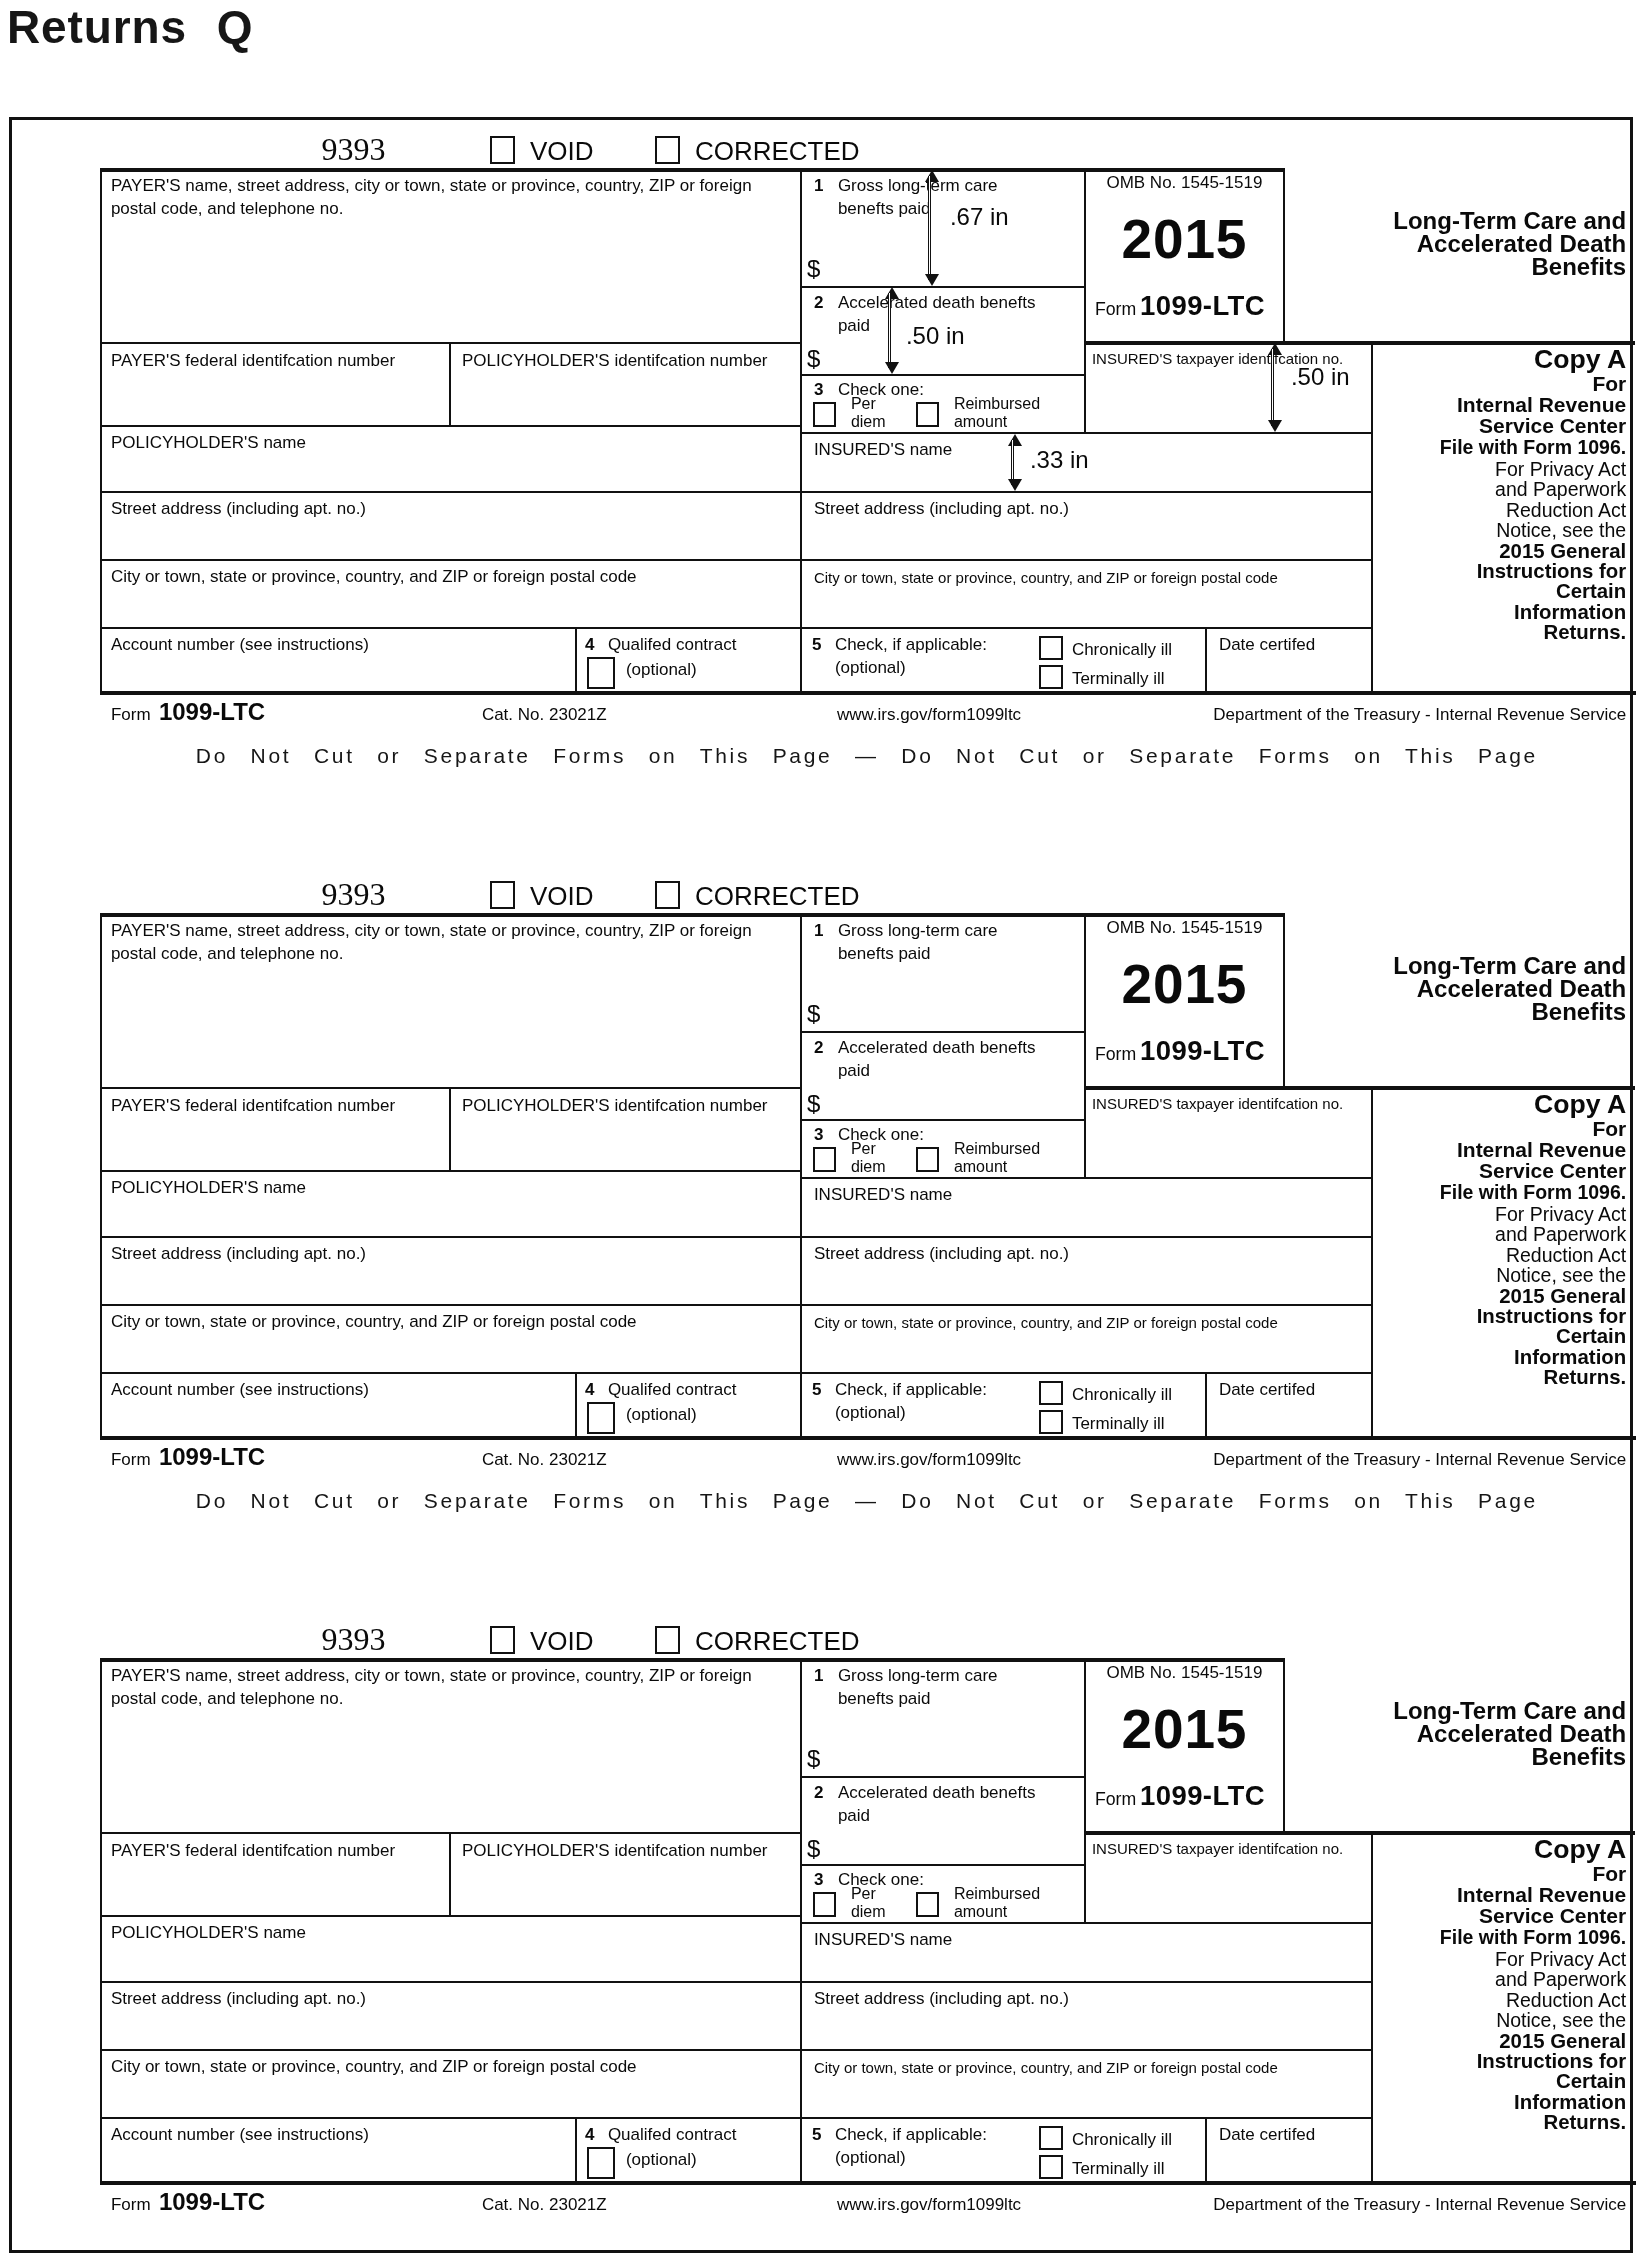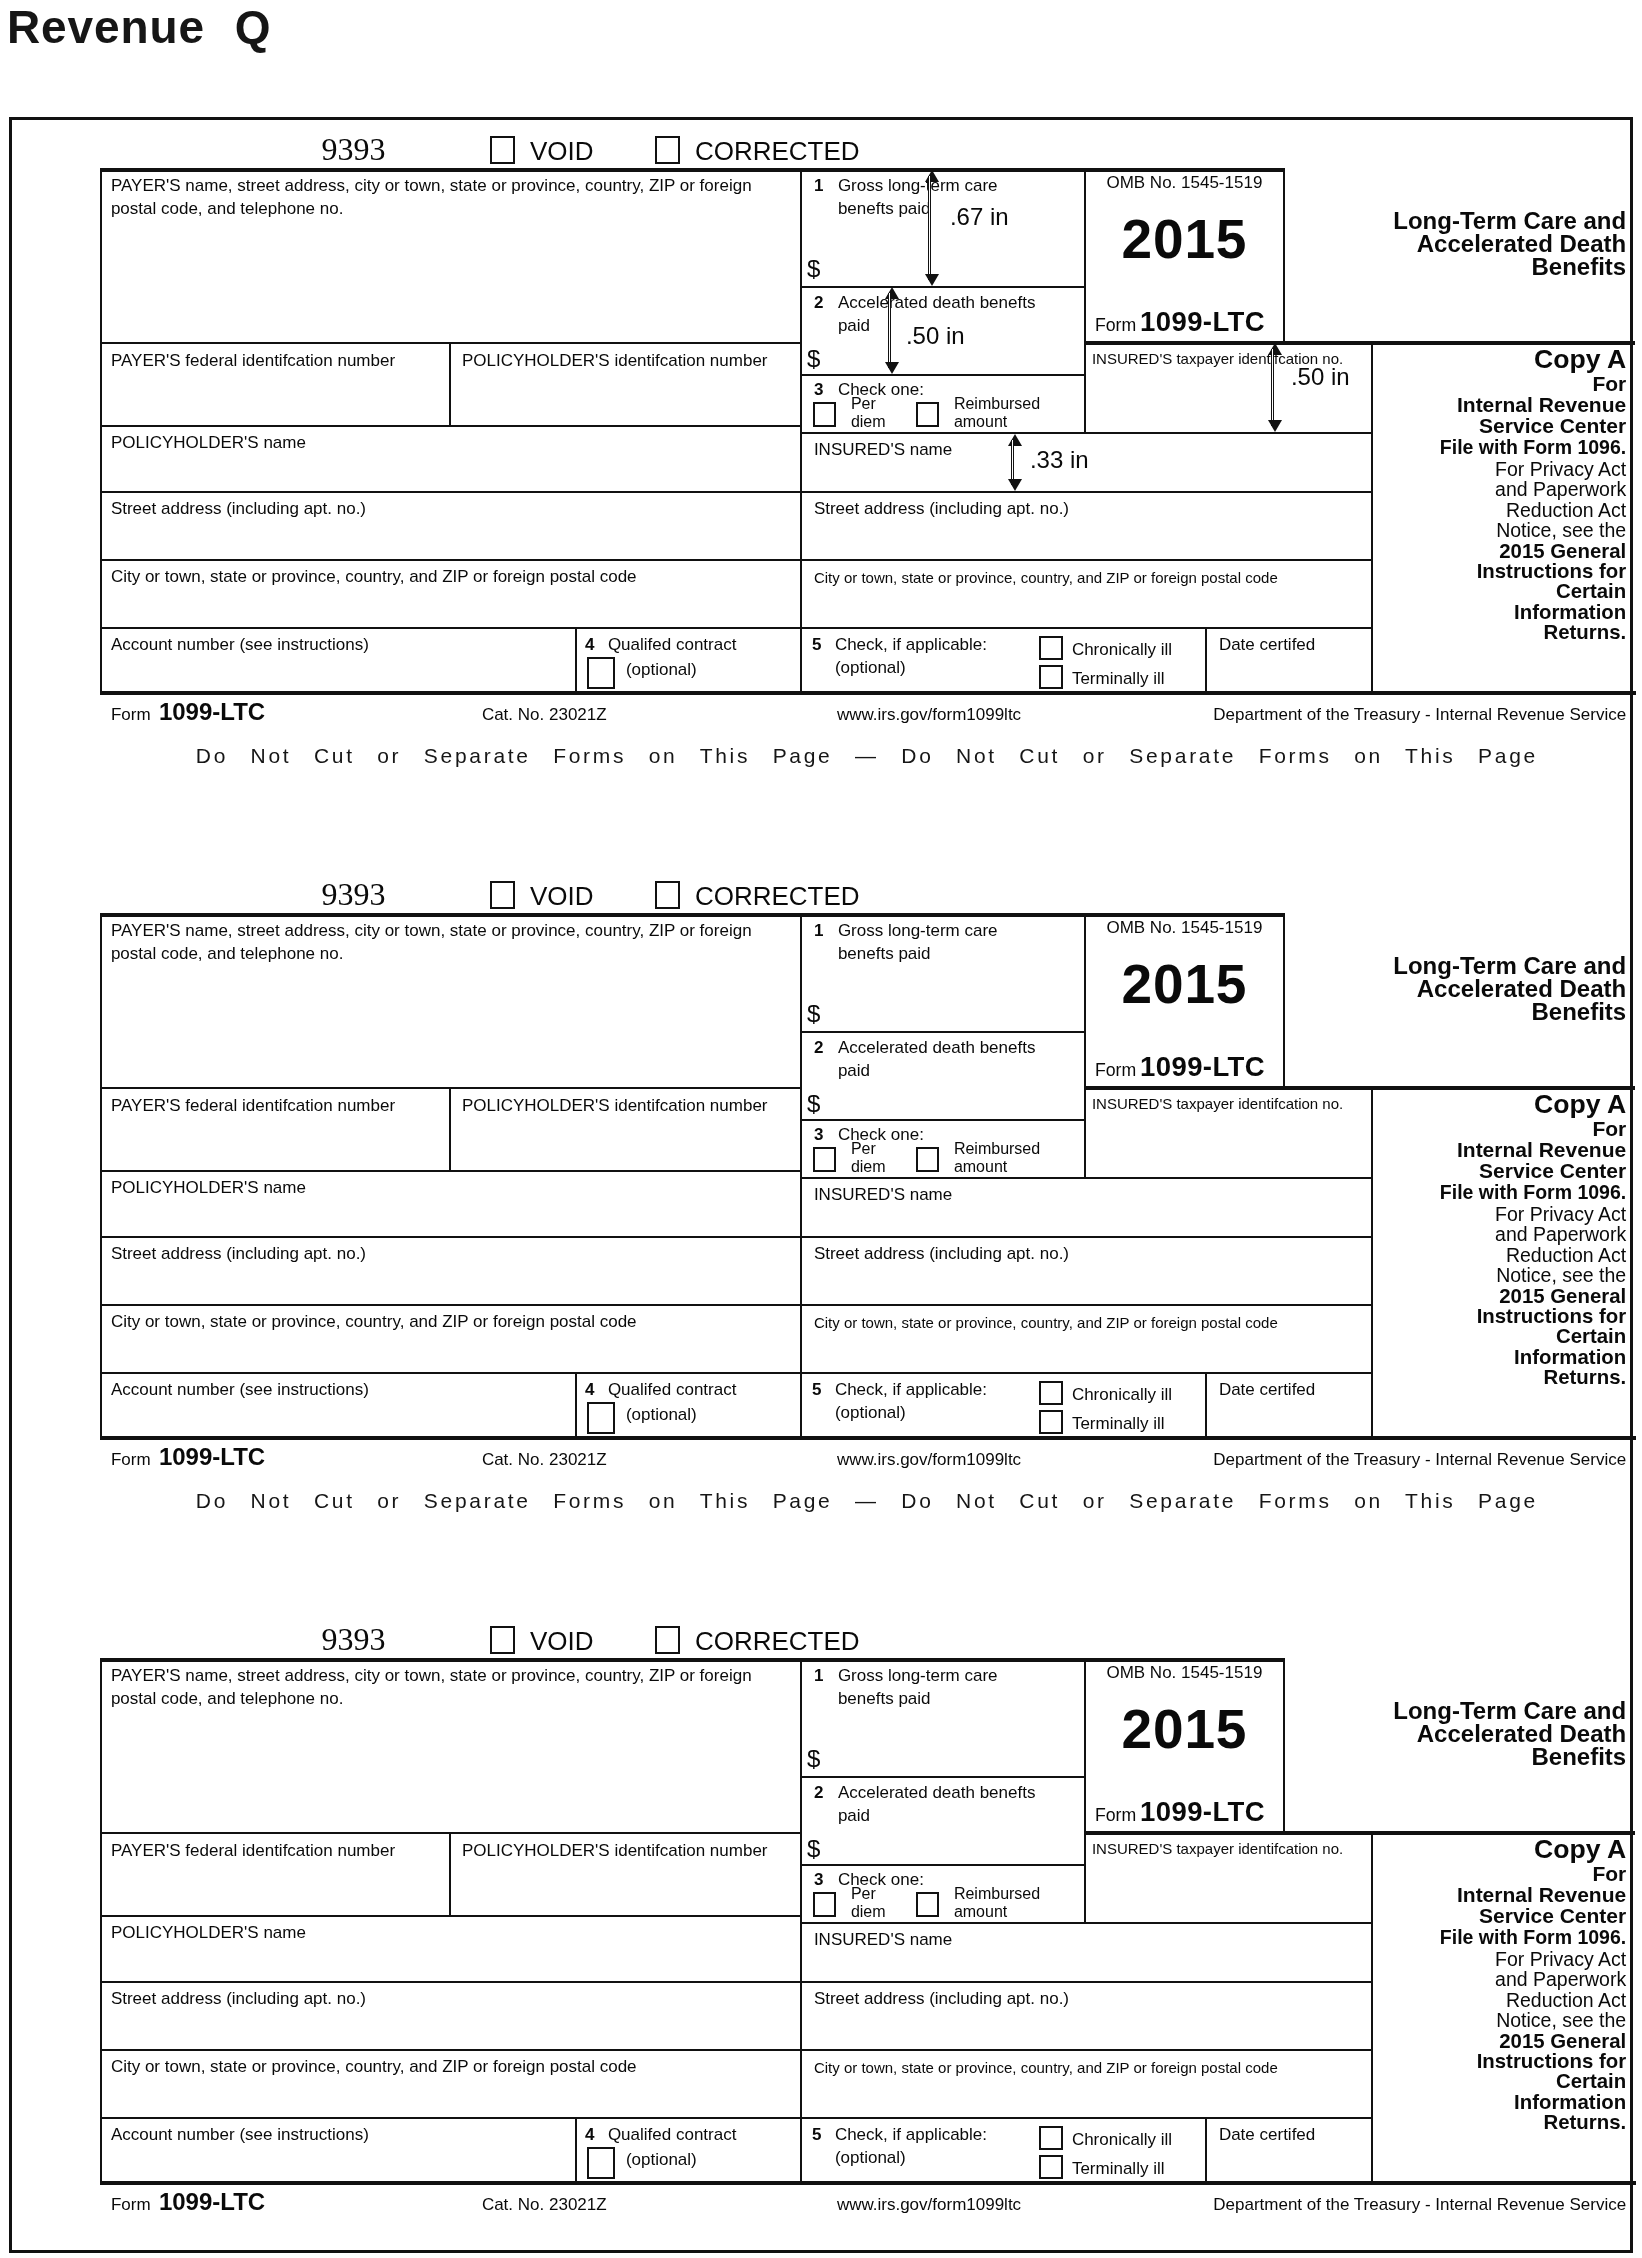--- a/index.html
+++ b/index.html
@@ -25,21 +25,21 @@
   .print-number {
     position:absolute; left:282px; top:3.5px; width:119px; text-align:center;
     font-family:"Liberation Serif", serif; font-size:32px;
   }
   .cb { position:absolute; border:2.7px solid #111; background:#fff; box-sizing:border-box; }
   .topcb-label { position:absolute; font-size:26px; color:#0a0a0a; }
   .dollar { position:absolute; font-size:24px; }
   .omb-label { position:absolute; left:1072px; top:46px; width:201px; text-align:center; font-size:17px; }
   .year { position:absolute; left:1072px; top:80px; width:201px; text-align:center;
           font-size:55px; font-weight:bold; letter-spacing:0.9px; }
-  .form-id { position:absolute; left:1083px; top:179px;text-align:right; }
+  .form-id { position:absolute; left:1083px; top:163px;text-align:right; }
   .form-id .fw { font-size:17.7px; }
   .form-id .fn { font-size:27.5px; font-weight:bold; letter-spacing:0.4px; }
   .main-title { position:absolute; right:2.7px; top:82px; text-align:right;
                 font-size:24px; font-weight:bold; line-height:23px; }
   .copy-a { position:absolute; right:2.7px; left:1365px; top:218px; text-align:right; }
   .copy-a .l-big { font-size:26.6px; font-weight:bold; line-height:28px; }
   .copy-a .l-b24 { font-size:21px; font-weight:bold; line-height:21px; }
   .copy-a .l-b22 { font-size:19.5px; font-weight:bold; line-height:23px; }
   .copy-a .l-r22 { font-size:19.5px; line-height:20.4px; }
   .copy-a .l-b23 { font-size:20.4px; font-weight:bold; line-height:20.4px; }
@@ -56,21 +56,21 @@
     border-left:7px solid transparent; border-right:7px solid transparent; border-bottom:12.4px solid #111; }
   .m-arrow .head-b { position:absolute; bottom:0; left:0; width:0; height:0;
     border-left:7px solid transparent; border-right:7px solid transparent; border-top:12.4px solid #111; }
   .m-label { position:absolute; font-size:24px; color:#0a0a0a; white-space:nowrap; }
   .two-line { line-height:17.7px; font-size:16px; }
 </style>
 </head>
 <body>
 
 <div class="page">
-  <div class="exhibit-title">Revenue  Q</div>
+  <div class="exhibit-title">Returns  Q</div>
   <div class="outer-box">
     <div id="copies-root">
         <div class="copy" style="top: 7px;">
 
     <div class="print-number">9393</div>
     <span class="cb" style="left:478px; top:8.9px; width:25px; height:28px;"></span>
     <div class="topcb-label" style="left:518px; top:8.9px;">VOID</div>
     <span class="cb" style="left:643px; top:8.9px; width:25px; height:28px;"></span>
     <div class="topcb-label" style="left:683px; top:8.9px;">CORRECTED</div>
 

